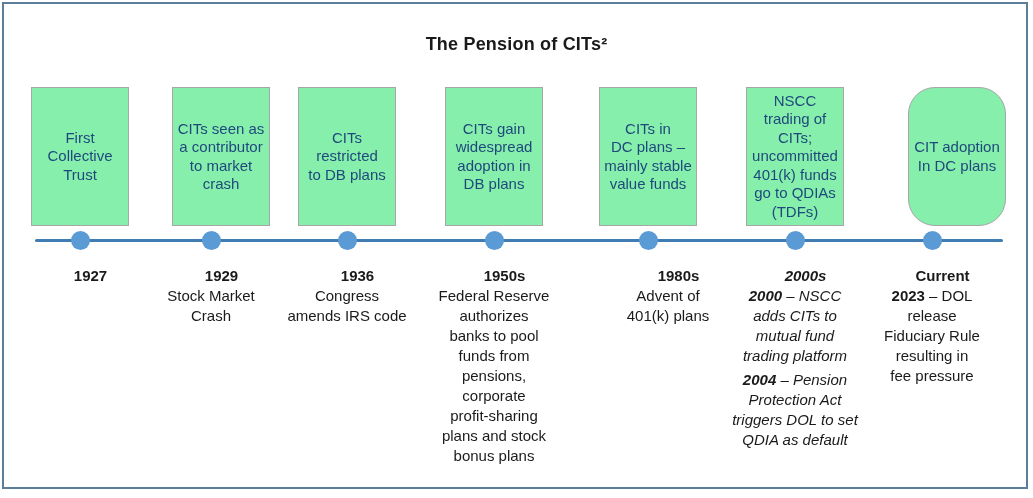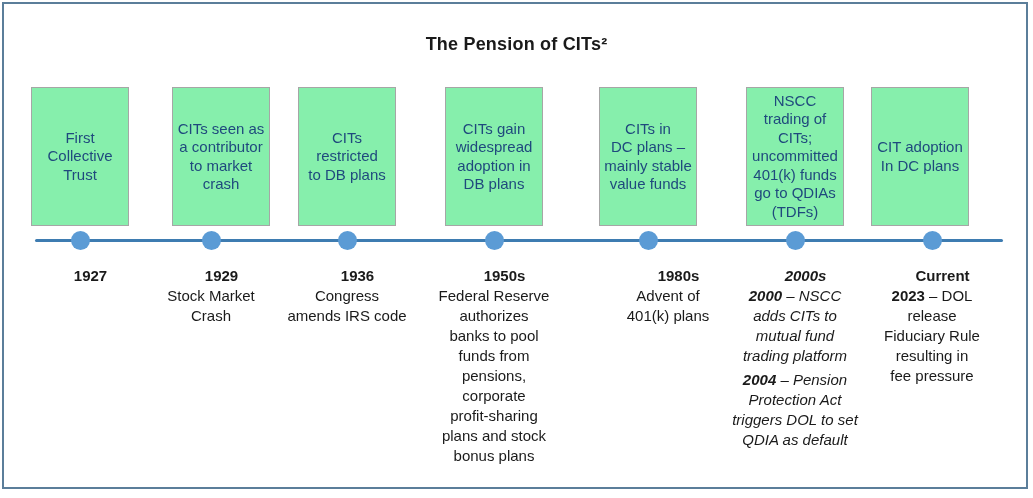--- a/index.html
+++ b/index.html
@@ -88,21 +88,21 @@
       </div>
       <div class="event-box" style="left: 746px;">
         <div class="box-text">NSCC<br>trading of<br>CITs;<br>uncommitted<br>401(k) funds<br>go to QDIAs<br>(TDFs)</div>
       </div>
       <div class="event-dot" style="left: 785.5px;"></div>
       <div class="event-label" style="left: 715px; font-style: italic;">
         <div class="event-year">2000s</div>
         <div class="event-par"><b>2000</b><span> – NSCC</span><br>adds CITs to<br>mutual fund<br>trading platform</div>
         <div class="event-par"><b>2004</b><span> – Pension</span><br>Protection Act<br>triggers DOL to set<br>QDIA as default</div>
       </div>
-      <div class="event-box" style="left: 871px;">
+      <div class="event-box" style="left: 908px; border-radius: 27px;">
         <div class="box-text">CIT adoption<br>In DC plans</div>
       </div>
       <div class="event-dot" style="left: 922.5px;"></div>
       <div class="event-label" style="left: 852px;">
         <div class="event-year">Current</div>
         <div class="event-par"><b>2023</b><span> – DOL</span><br>release<br>Fiduciary Rule<br>resulting in<br>fee pressure</div>
       </div>
     </div>
 </div>
 

